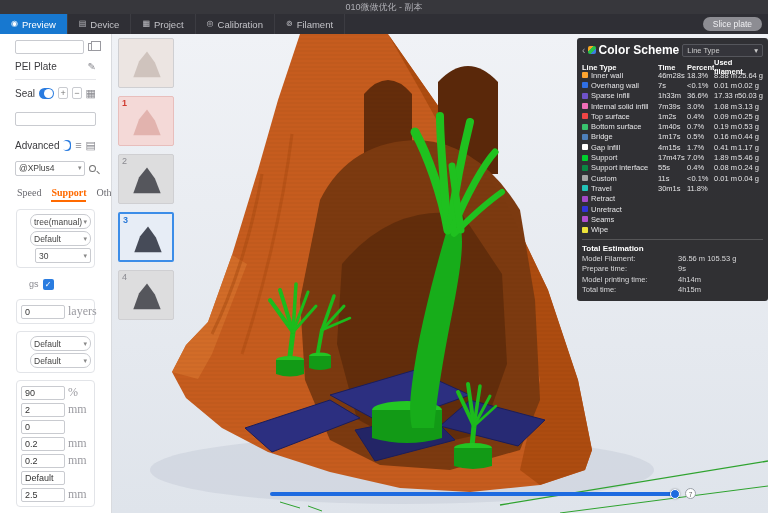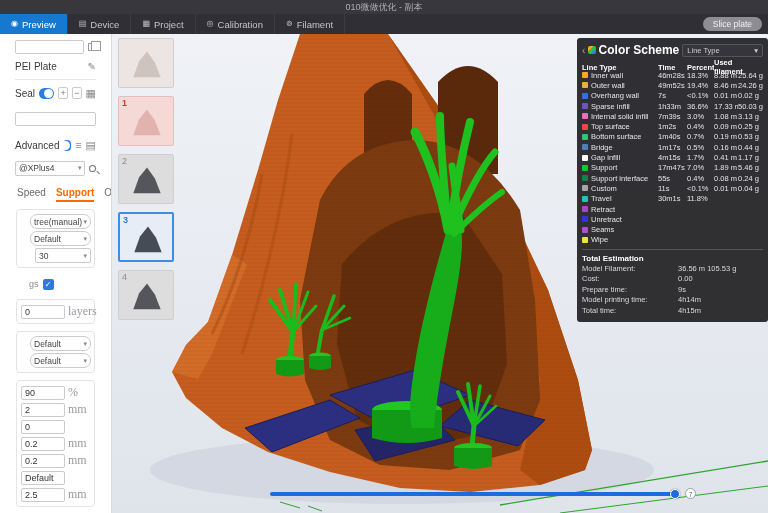--- a/index.html
+++ b/index.html
@@ -38,21 +38,21 @@
   .g-icon{font-size:11px;color:#8A8A90;line-height:1;cursor:pointer;}
   .icon-pencil{font-size:10px;color:#8A8A90;cursor:pointer;}
   .icon-copy{width:8px;height:8px;border:1px solid #9A9AA0;position:relative;cursor:pointer;}
   .icon-copy::after{content:"";position:absolute;left:2px;top:-3px;width:8px;height:8px;border:1px solid #9A9AA0;background:#FFF;}
   .icon-search{width:7px;height:7px;border:1.4px solid #777;border-radius:50%;position:relative;cursor:pointer;}
   .icon-search::after{content:"";position:absolute;left:6px;top:6px;width:4px;height:1.4px;background:#777;transform:rotate(45deg);}
   .sel{height:15px;border:1px solid #C9CBD0;border-radius:2px;display:flex;align-items:center;
        justify-content:space-between;padding:0 3px;font-size:8.5px;color:#444;background:#FFF;cursor:pointer;}
   .sel .dd{font-size:7px;color:#888;}
   .stabs{display:flex;gap:10px;align-items:flex-end;height:18px;margin-top:8px;padding-left:2px;}
-  .stab{font-size:10px;color:#6A6A70;padding-bottom:2px;border-bottom:2px solid transparent;cursor:pointer;}
+  .stab{font-size:10px;color:#6A6A70;padding-bottom:2px;border-bottom:2px solid transparent;cursor:pointer;font-family:Liberation Serif, serif;}
   .stab[data-state="active"]{color:#FF6A00;border-bottom-color:#FF6A00;font-weight:bold;}
   .box{border:1px solid #E2E4E8;border-radius:4px;margin:7px 1px 0;padding:3px 0;}
   .box .brow{display:flex;align-items:center;justify-content:flex-end;height:17px;padding-right:3px;gap:3px;}
   .sel.w74{width:61px;border-radius:7px;} .sel.w56{width:56px;}
   .mini-field{width:44px;height:14px;border:1px solid #C9CBD0;border-radius:2px;font-size:9px;
               color:#333;display:flex;align-items:center;padding:0 3px;background:#FFF;}
   .unit{width:23px;font-size:12px;color:#9A9AA0;font-family:Liberation Serif, serif;}
   .checkbox{width:11px;height:11px;background:#2A7CE0;border-radius:2px;color:#FFF;font-size:8px;
             line-height:11px;text-align:center;cursor:pointer;}
   .cb-label{font-size:9px;color:#8A8A90;}
@@ -434,30 +434,20 @@
           <span class="c-name">
             <i class="dot" style="background: rgb(253, 164, 48);"></i>
             <span>Inner wall</span>
           </span>
           <span class="c-time">46m28s</span>
           <span class="c-pct">18.3%</span>
           <span class="c-m">8.88 m</span>
           <span class="c-g">25.64 g</span>
         </div>
 
-        <div class="lrow">
-          <span class="c-name">
-            <i class="dot" style="background: rgb(232, 178, 58);"></i>
-            <span>Outer wall</span>
-          </span>
-          <span class="c-time">49m52s</span>
-          <span class="c-pct">19.4%</span>
-          <span class="c-m">8.46 m</span>
-          <span class="c-g">24.26 g</span>
-        </div>
 
         <div class="lrow">
           <span class="c-name">
             <i class="dot" style="background: rgb(47, 111, 228);"></i>
             <span>Overhang wall</span>
           </span>
           <span class="c-time">7s</span>
           <span class="c-pct">&lt;0.1%</span>
           <span class="c-m">0.01 m</span>
           <span class="c-g">0.02 g</span>
@@ -620,24 +610,20 @@
     </div>
     <div class="totals-head">Total Estimation</div>
     <div>
 
 
         <div class="trow">
           <span class="tlabel">Model Filament:</span>
           <span class="tvalue">36.56 m   105.53 g</span>
         </div>
 
-        <div class="trow">
-          <span class="tlabel">Cost:</span>
-          <span class="tvalue">0.00</span>
-        </div>
 
         <div class="trow">
           <span class="tlabel">Prepare time:</span>
           <span class="tvalue">9s</span>
         </div>
 
         <div class="trow">
           <span class="tlabel">Model printing time:</span>
           <span class="tvalue">4h14m</span>
         </div>

